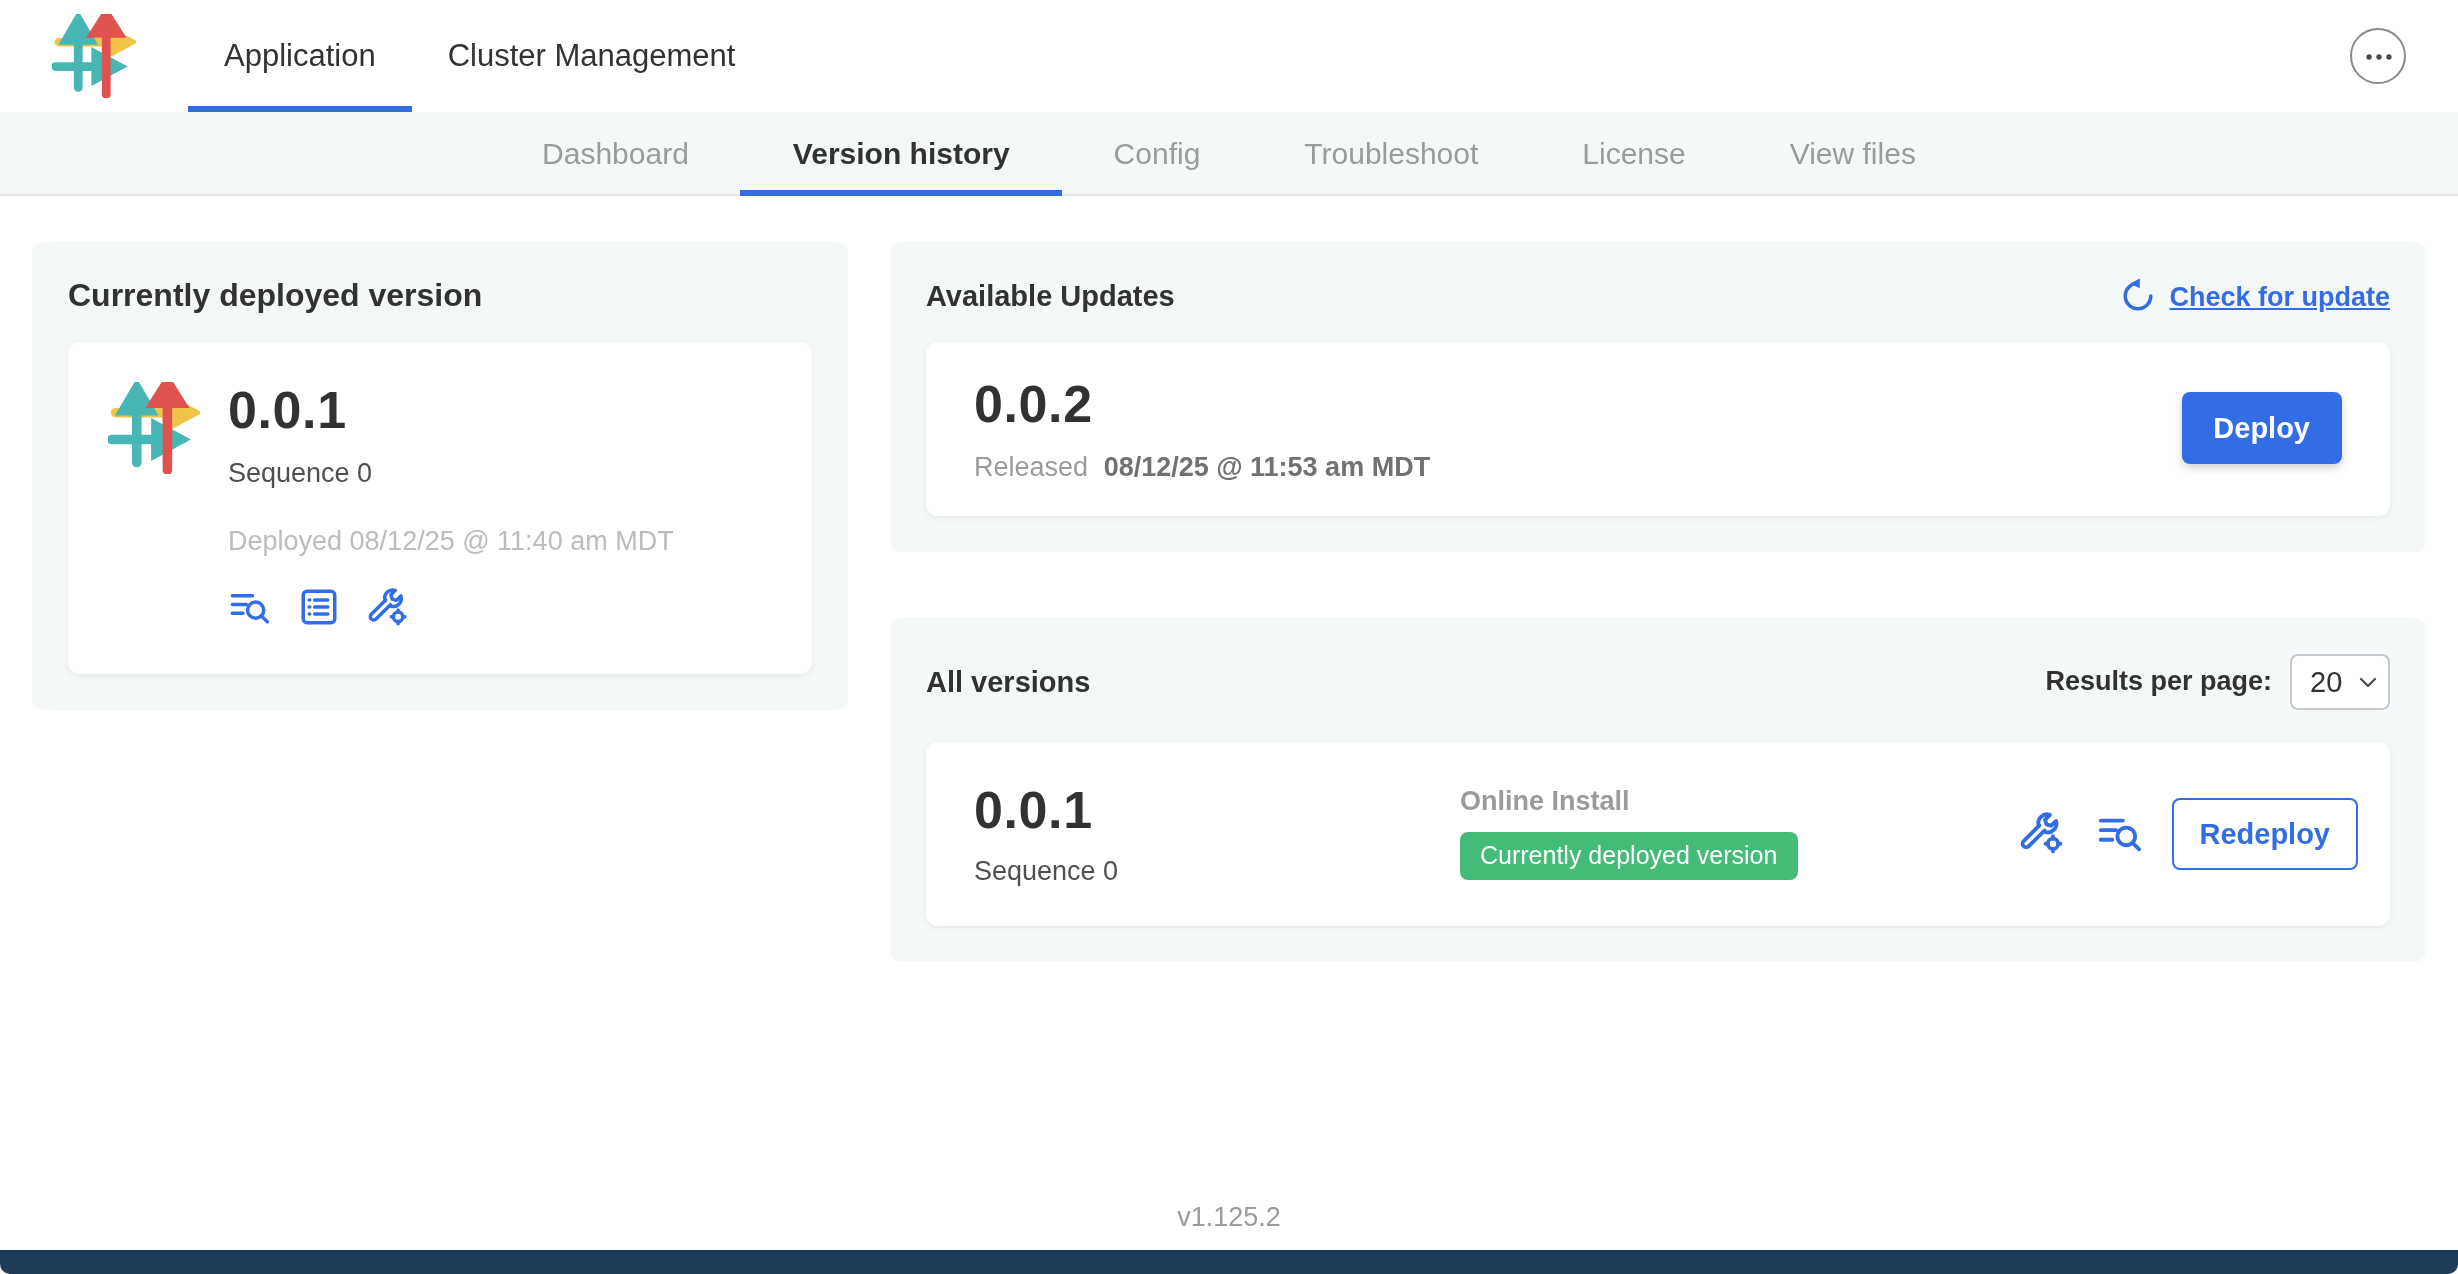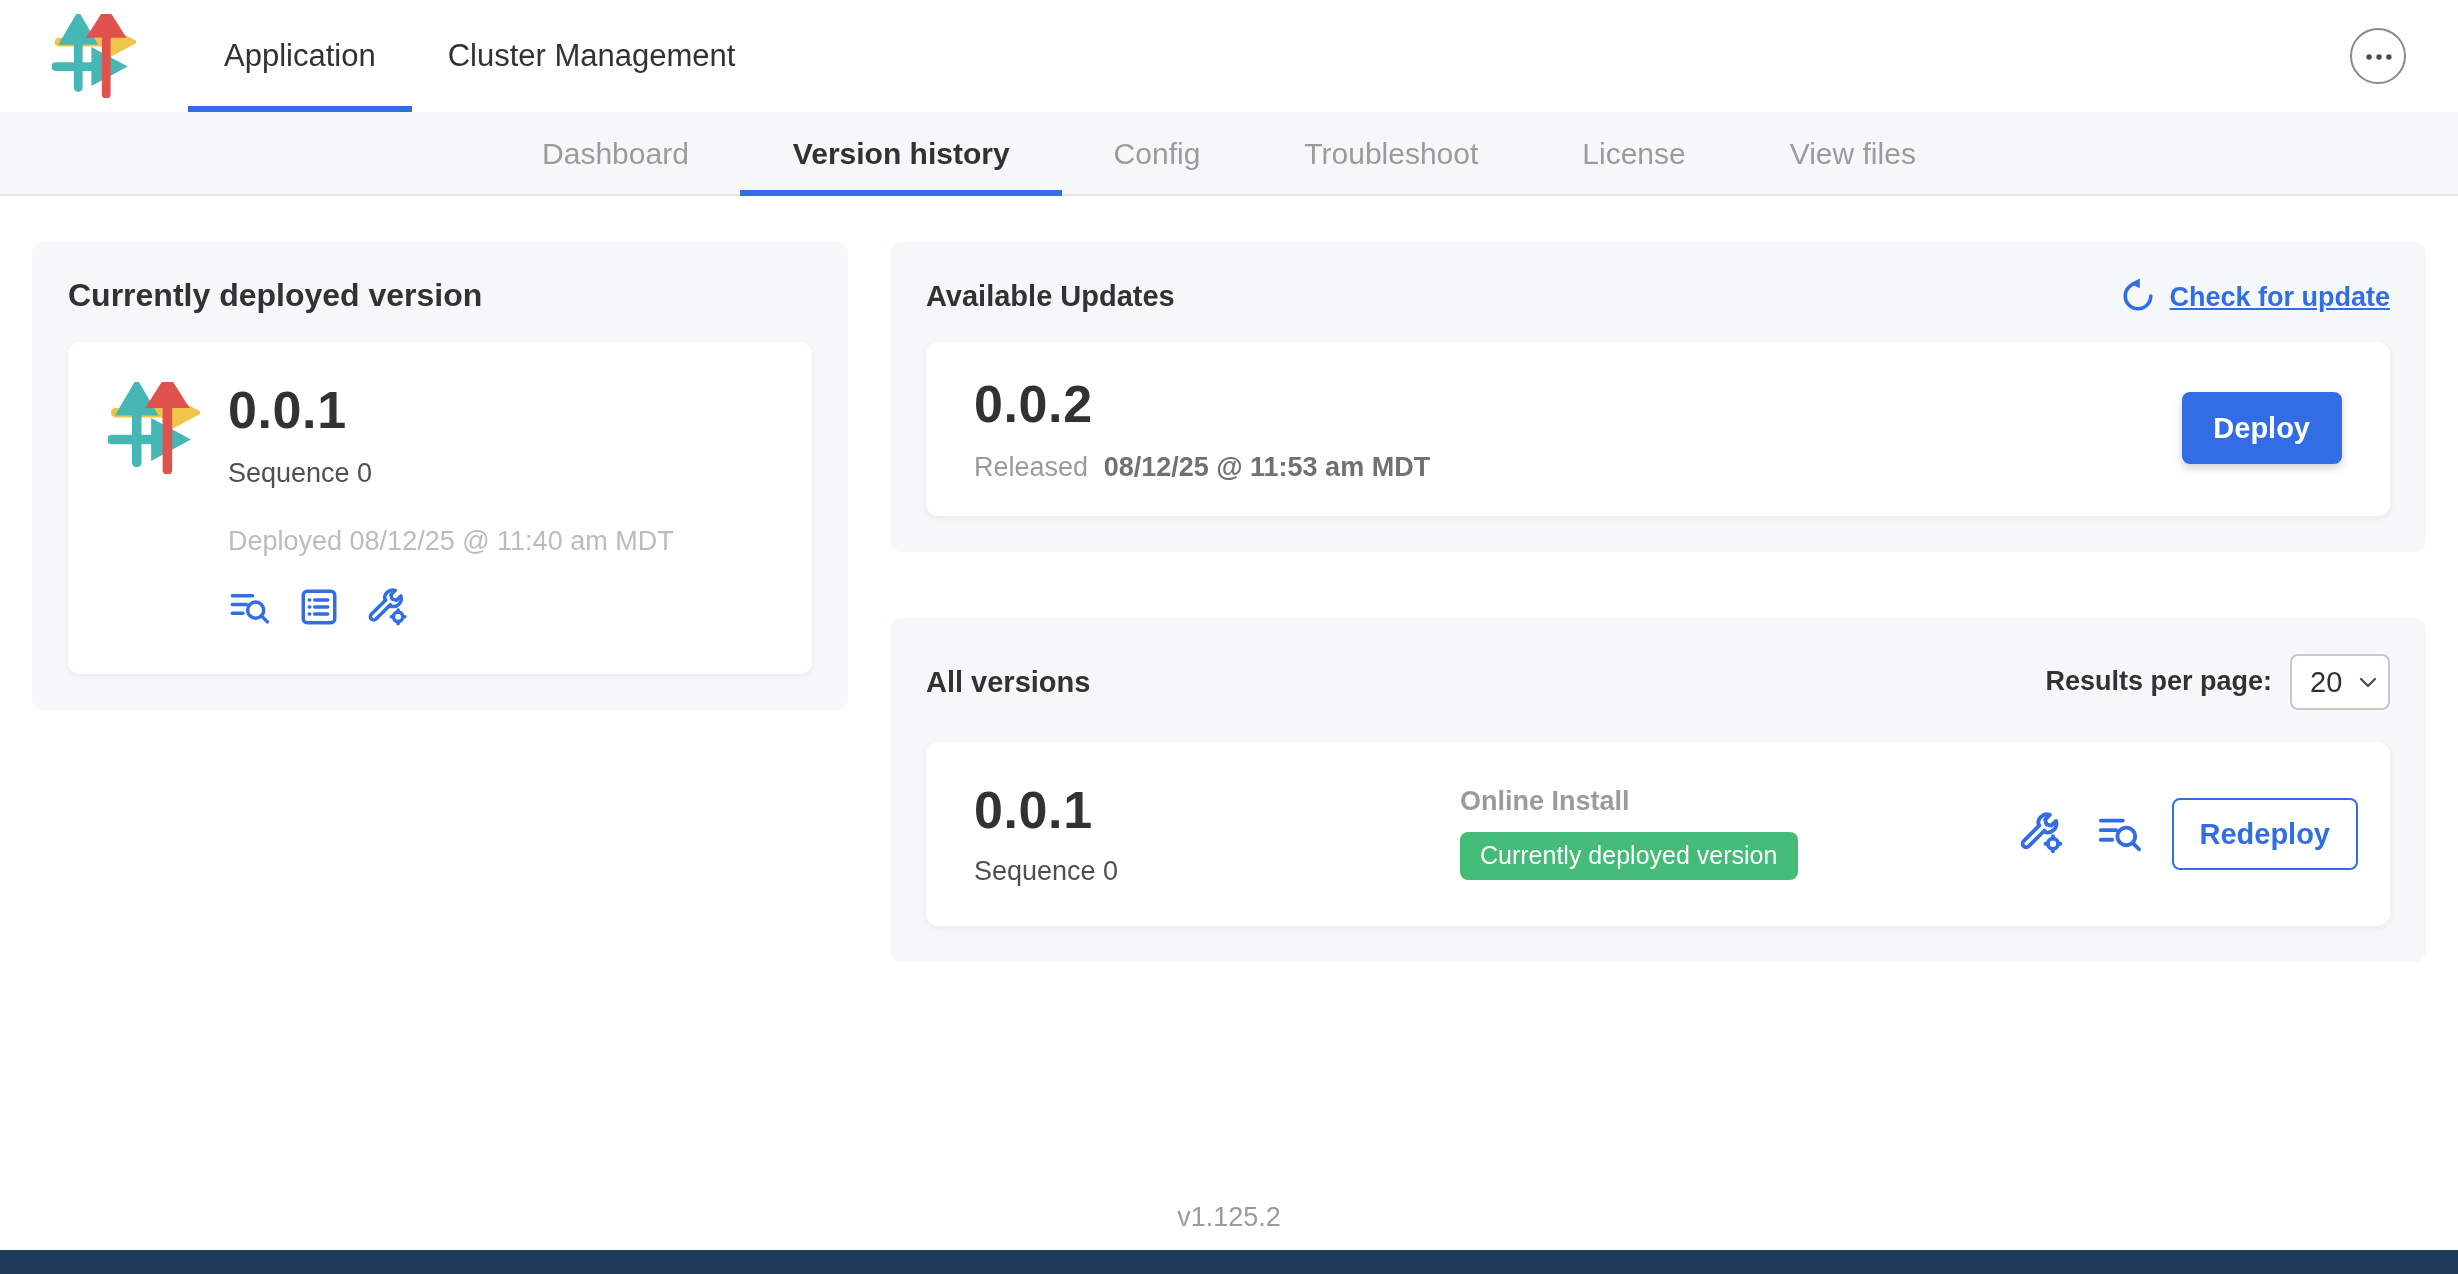--- a/index.html
+++ b/index.html
@@ -1,19 +1,19 @@
 <!DOCTYPE html>
 <html><head>
 <meta charset="utf-8">
 <style>
   * { box-sizing: border-box; margin: 0; padding: 0; }
   :root { --blue: #326de6; --dark: #323232; --muted: #9b9b9b; --panel: #f5f8f9; }
   html,body { background:#fff; }
   body { font-family: "Liberation Sans", sans-serif; color: var(--dark); }
-  .viewport { width: 2458px; height: 1274px; overflow: hidden; }
+  .viewport { width: 2458px; height: 1274px; overflow: hidden; border-radius: 10px; }
   .page { width: 1229px; height: 637px; transform: scale(2); transform-origin: 0 0; position: relative; background:#fff; }
 
   
   .header { height: 56px; background:#fff; display:flex; align-items:stretch; padding-left:26px; }
   .logo { width:42px; height:42px; align-self:center; cursor:pointer; flex:none; }
   .logo svg { width:100%; height:100%; }
   .top-tabs { display:flex; margin-left:26px; }
   .top-tab { display:flex; align-items:center; padding:0 18px; font-size:15.5px; color:var(--dark); cursor:pointer; position:relative; }
   .top-tab.active::after { content:""; position:absolute; left:0; right:0; bottom:0; height:3px; background:var(--blue); }
   .more-btn { margin-left:auto; align-self:center; margin-right:26px; width:28px; height:28px; border-radius:50%;

